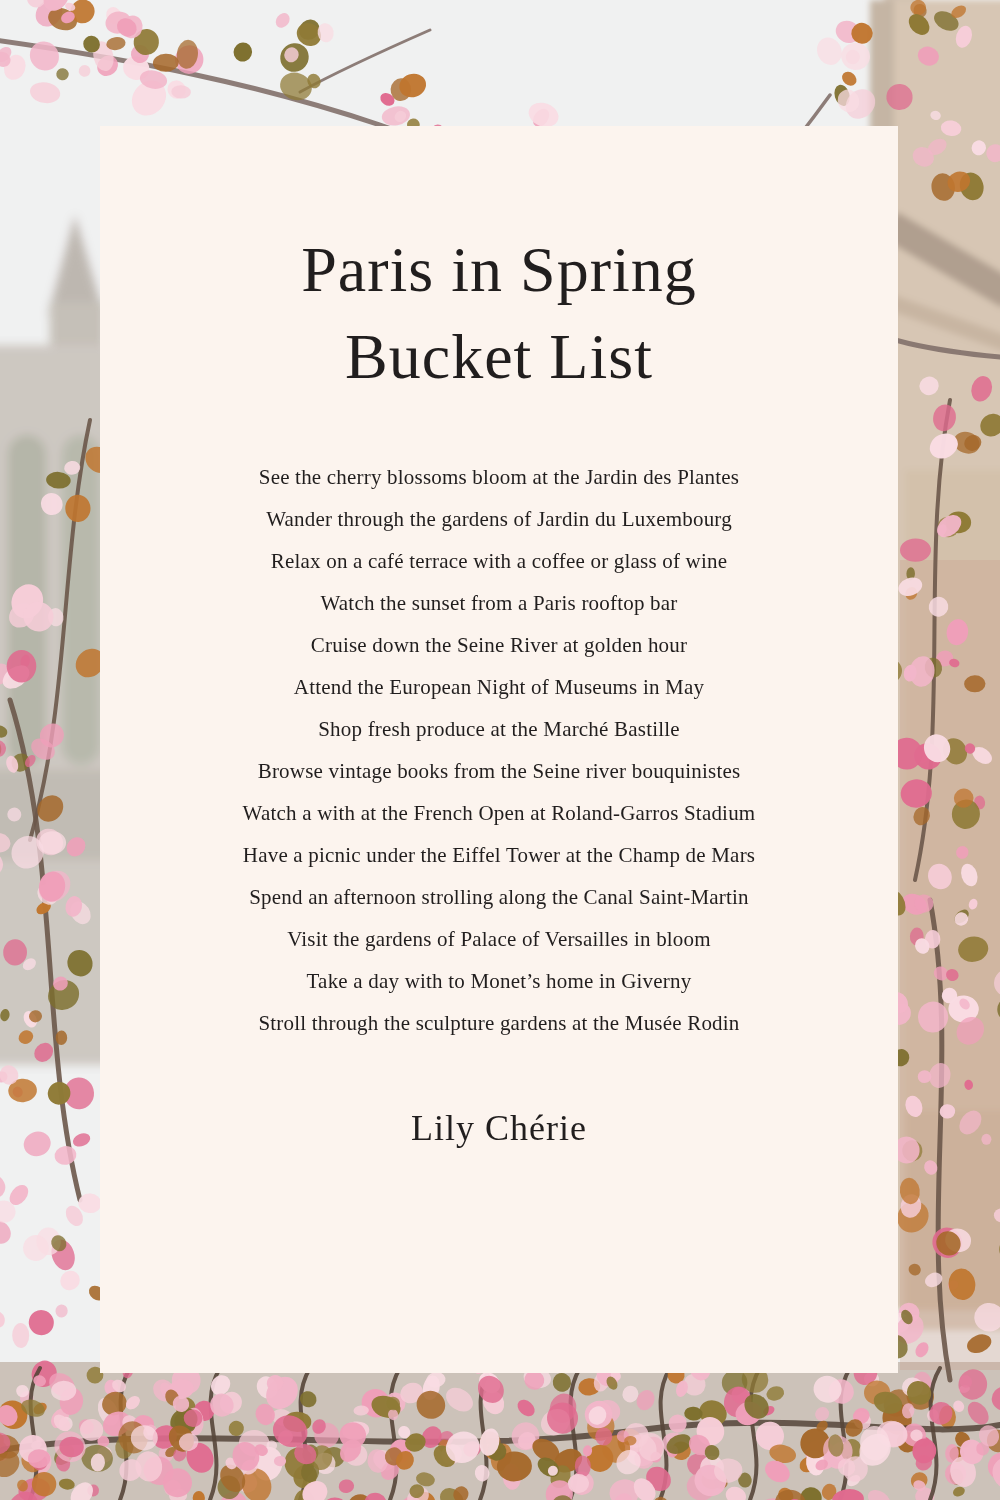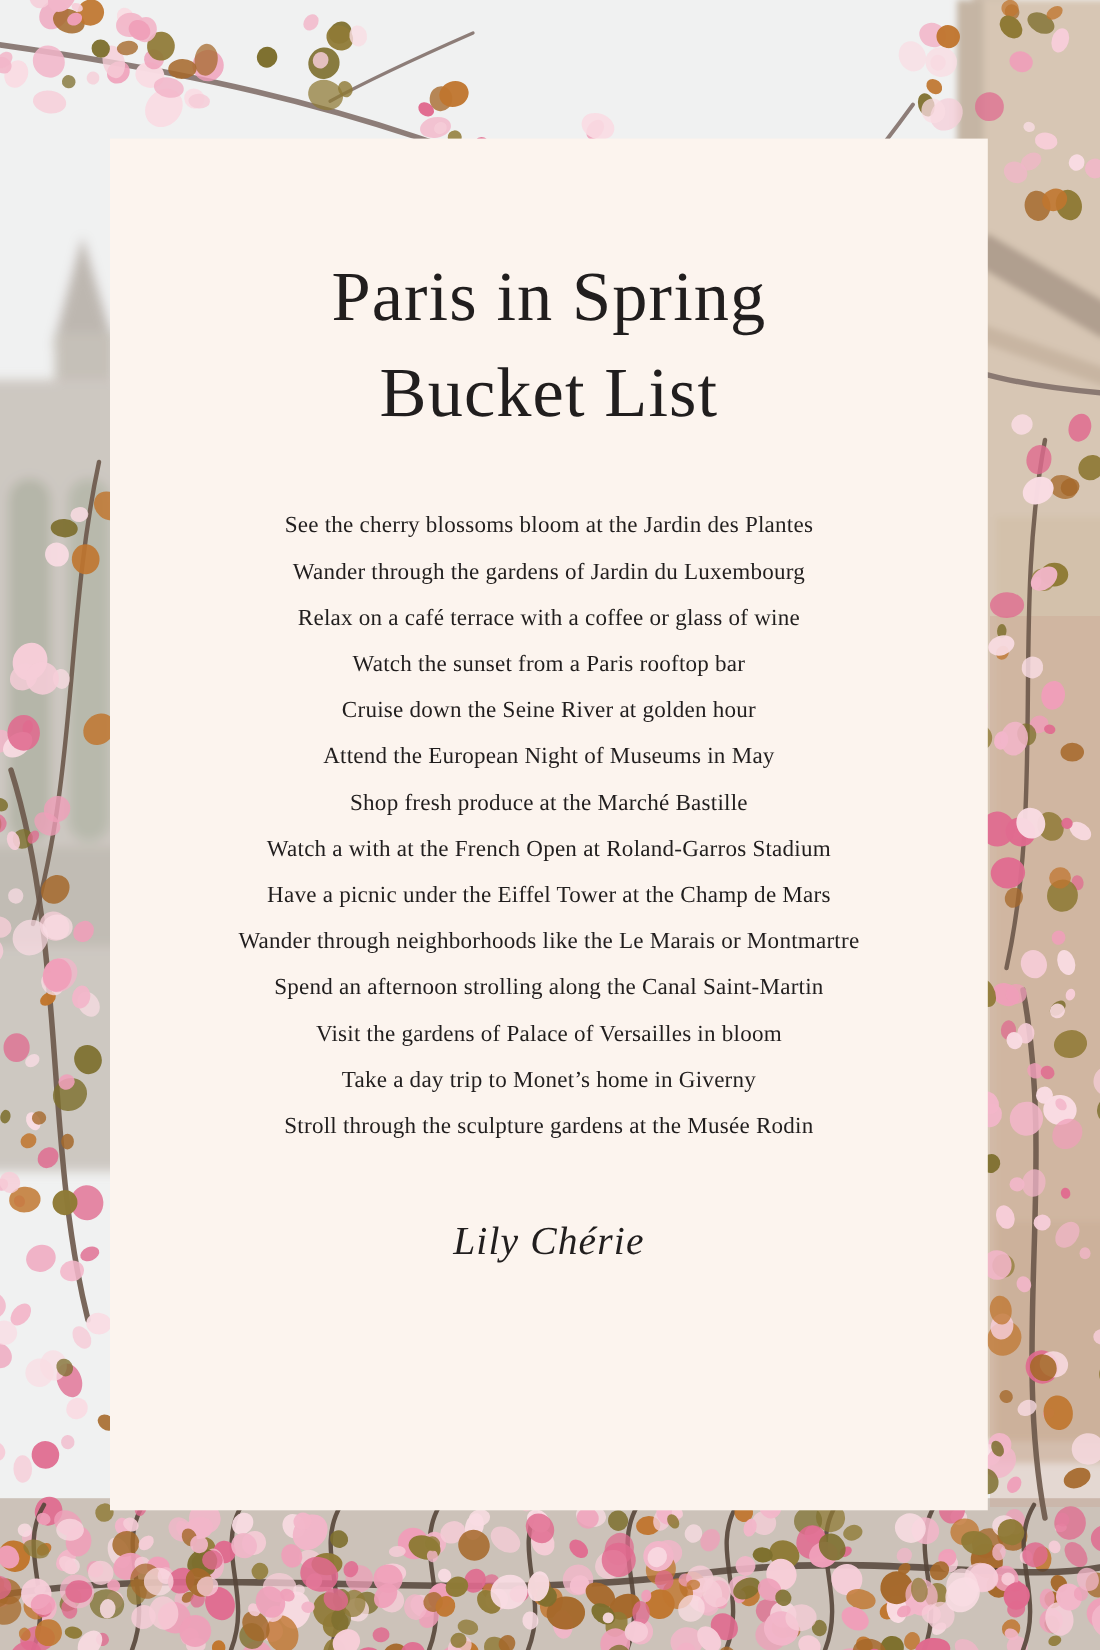--- a/index.html
+++ b/index.html
@@ -18,21 +18,21 @@
     margin:100px 0 0 0;font-weight:400;font-size:64px;line-height:87px;
     letter-spacing:1px;color:var(--text,#211e1e);
   }
   .list{margin-top:56px;}
   .item{
     margin:0;font-size:21px;line-height:42px;font-weight:400;
     color:var(--text,#211e1e);letter-spacing:.2px;white-space:nowrap;
   }
   .signature{
     margin-top:60px;font-size:36px;line-height:48px;font-weight:400;
-    letter-spacing:1px;color:var(--text,#211e1e);font-style:italic;
+    letter-spacing:1px;color:var(--text,#211e1e);
   }
 </style>
 </head>
 <body>
 
 <div class="stage">
 
   <svg id="bg-art" viewBox="0 0 1000 1500" aria-hidden="true">
     <defs>
       <filter id="blur5" x="-20%" y="-20%" width="140%" height="140%">
@@ -748,24 +748,24 @@
       <span>Bucket List</span>
     </h1>
     <div class="list">
         <p class="item">See the cherry blossoms bloom at the Jardin des Plantes</p>
         <p class="item">Wander through the gardens of Jardin du Luxembourg</p>
         <p class="item">Relax on a café terrace with a coffee or glass of wine</p>
         <p class="item">Watch the sunset from a Paris rooftop bar</p>
         <p class="item">Cruise down the Seine River at golden hour</p>
         <p class="item">Attend the European Night of Museums in May</p>
         <p class="item">Shop fresh produce at the Marché Bastille</p>
+        <p class="item">Browse vintage books from the Seine river bouquinistes</p>
         <p class="item">Watch a with at the French Open at Roland-Garros Stadium</p>
         <p class="item">Have a picnic under the Eiffel Tower at the Champ de Mars</p>
-        <p class="item">Wander through neighborhoods like the Le Marais or Montmartre</p>
         <p class="item">Spend an afternoon strolling along the Canal Saint-Martin</p>
         <p class="item">Visit the gardens of Palace of Versailles in bloom</p>
-        <p class="item">Take a day trip to Monet’s home in Giverny</p>
+        <p class="item">Take a day with to Monet’s home in Giverny</p>
         <p class="item">Stroll through the sculpture gardens at the Musée Rodin</p>
       </div>
     <div class="signature">Lily Chérie</div>
   </div>
 
 </div>
 
 </body></html>

